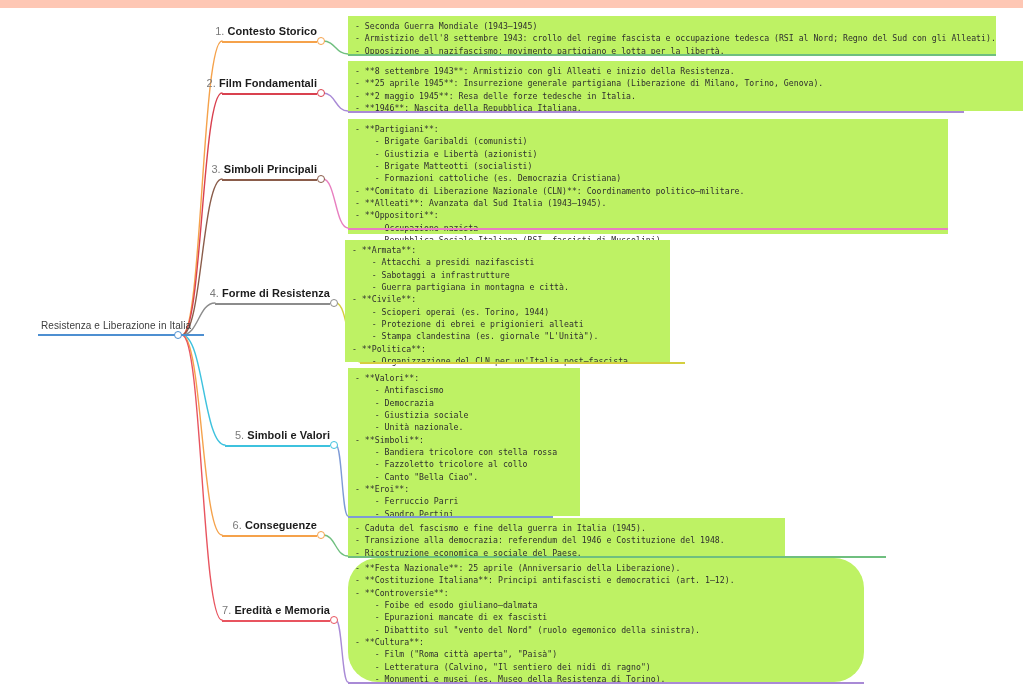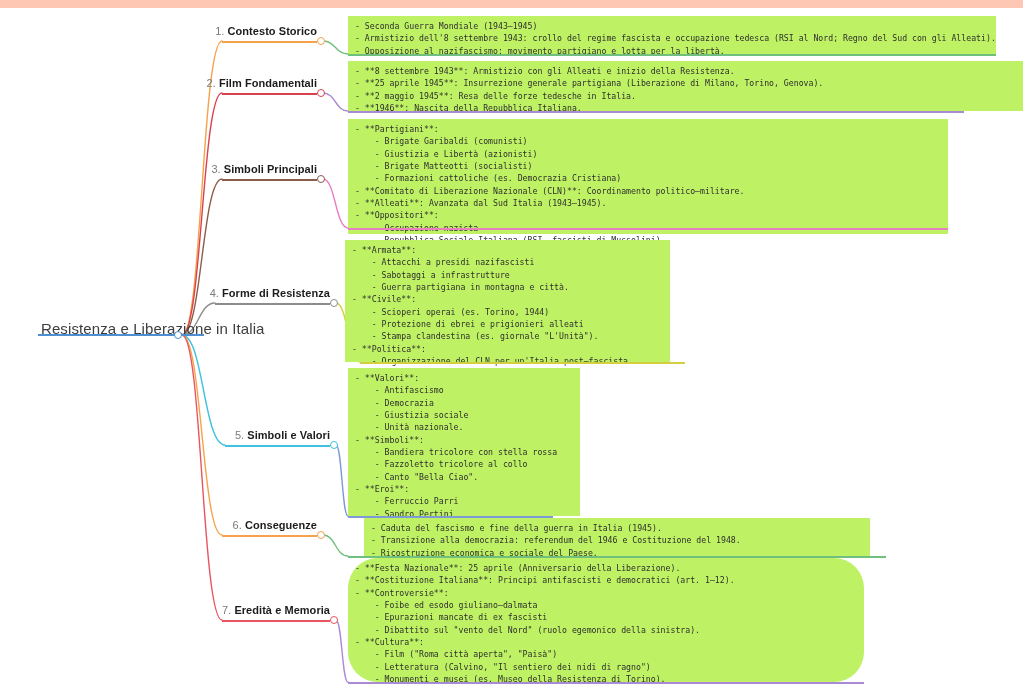--- a/index.html
+++ b/index.html
@@ -16,21 +16,21 @@
   }
   #map{position:absolute;left:0;top:0;width:1023px;height:696px;}
   svg.links{position:absolute;left:0;top:0;width:1023px;height:696px;pointer-events:none;}
 
   .node{position:absolute;}
 
   
   .root-label{
     position:absolute;
     white-space:nowrap;
-    font-size:15px;
+    font-size:10px;
     color:#3d3d3d;
     letter-spacing:.1px;
   }
   .root-underline{position:absolute;height:2px;background:#4d8fd1;}
 
   
   .branch-label{
     position:absolute;
     white-space:nowrap;
     font-size:11px;
@@ -159,21 +159,21 @@
     - Canto "Bella Ciao".
 - **Eroi**:
     - Ferruccio Parri
     - Sandro Pertini
     - Luigi Longo.</pre>
       </div>
       <div class="panel-underline" style="left: 348px; top: 516px; width: 205px; background: rgb(125, 154, 214);"></div>
       <div class="branch-label" style="top: 519px; right: 706px;"><span class="num">6.</span> <span>Conseguenze</span></div>
       <div class="branch-underline" style="left: 222px; top: 535px; width: 95px; background: rgb(245, 162, 75);"></div>
       <div class="dot" style="left: 317px; top: 531px; width: 8px; height: 8px; border: 1.5px solid rgb(245, 162, 75);"></div>
-      <div class="panel" style="left: 364px; top: 518px; width: 506px; height: 38px;">
+      <div class="panel" style="left: 348px; top: 518px; width: 437px; height: 38px;">
         <pre>- Caduta del fascismo e fine della guerra in Italia (1945).
 - Transizione alla democrazia: referendum del 1946 e Costituzione del 1948.
 - Ricostruzione economica e sociale del Paese.</pre>
       </div>
       <div class="panel-underline" style="left: 348px; top: 556px; width: 538px; background: rgb(111, 191, 127);"></div>
       <div class="branch-label" style="top: 604px; right: 693px;"><span class="num">7.</span> <span>Eredità e Memoria</span></div>
       <div class="branch-underline" style="left: 222px; top: 620px; width: 108px; background: rgb(232, 84, 95);"></div>
       <div class="dot" style="left: 330px; top: 616px; width: 8px; height: 8px; border: 1.5px solid rgb(232, 84, 95);"></div>
       <div class="panel" style="left: 348px; top: 558px; width: 516px; height: 124px; border-radius: 30px;">
         <pre>- **Festa Nazionale**: 25 aprile (Anniversario della Liberazione).

